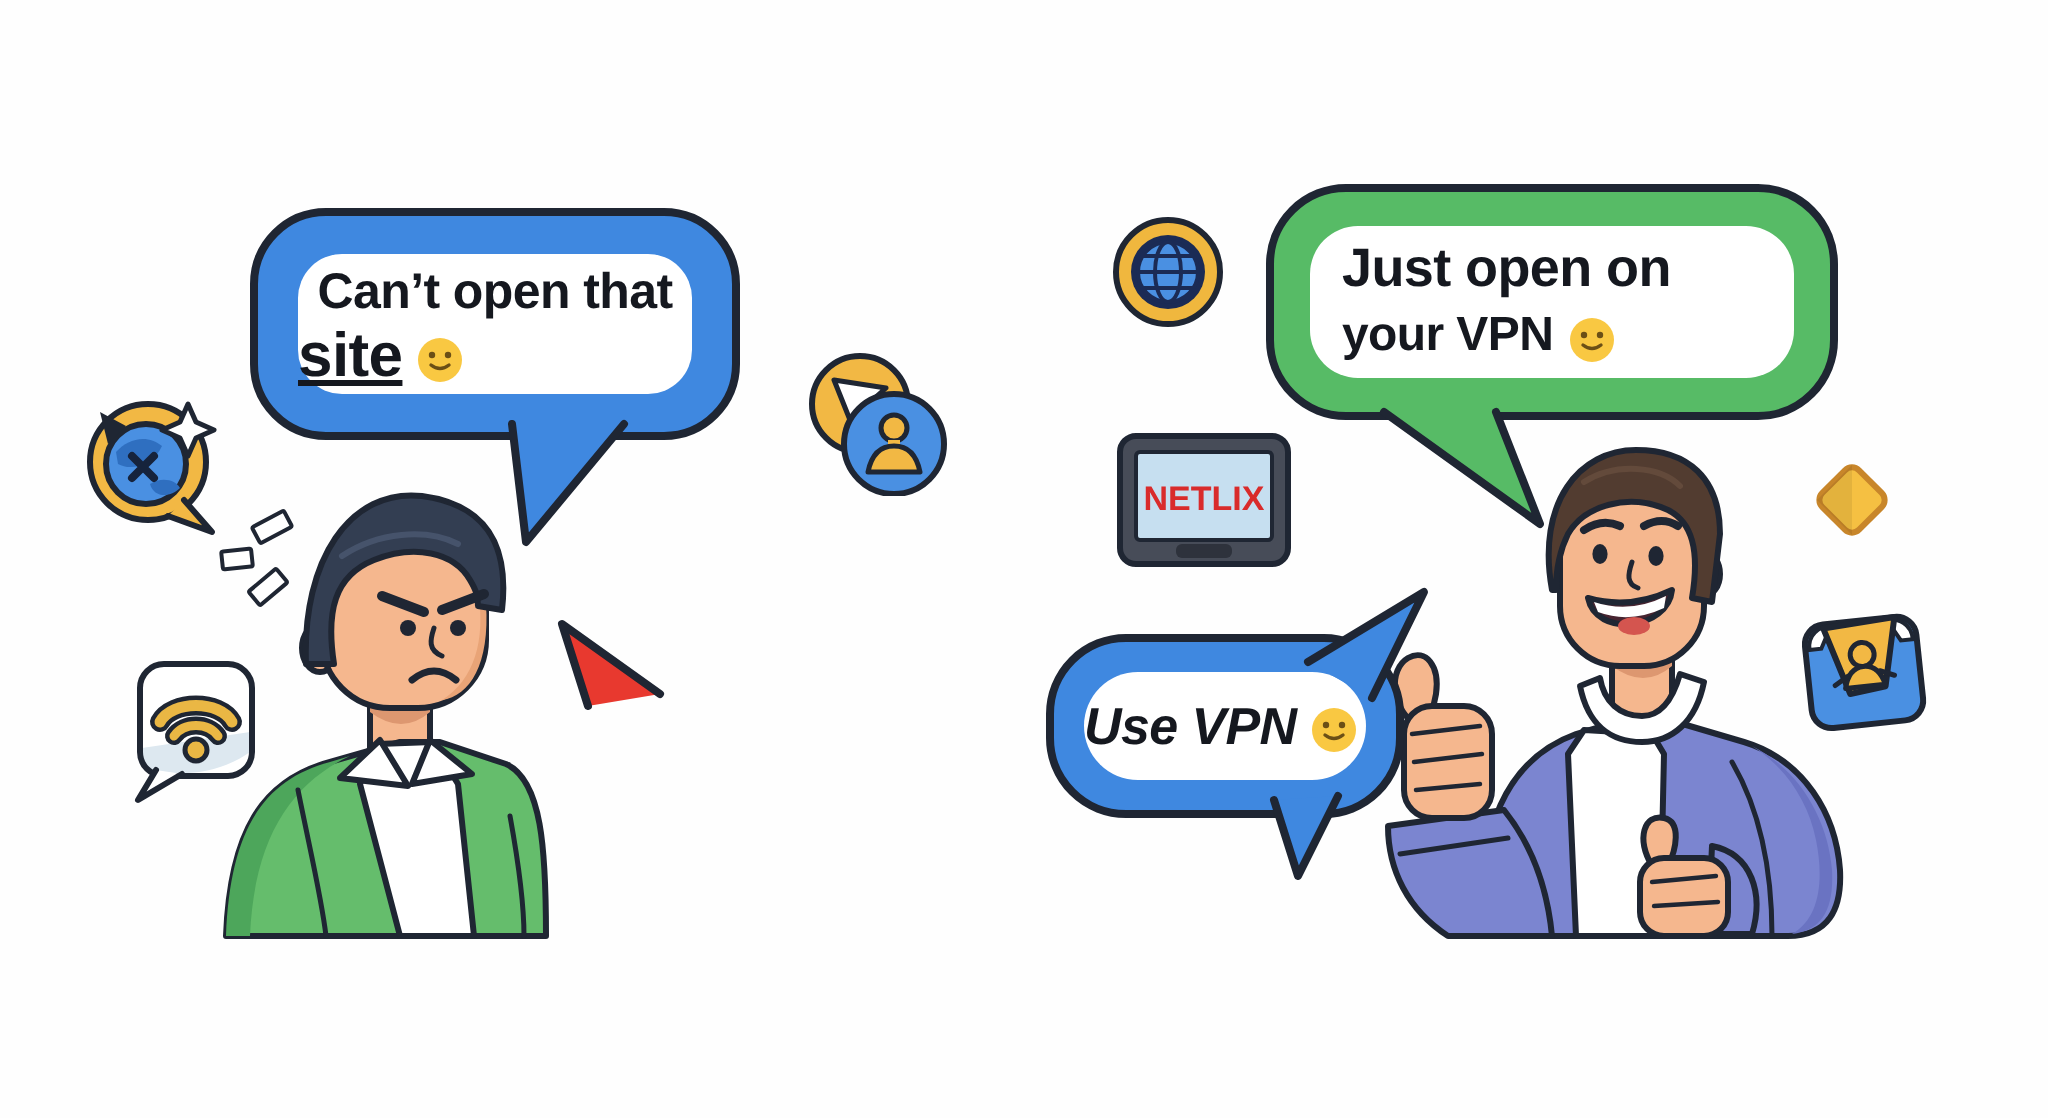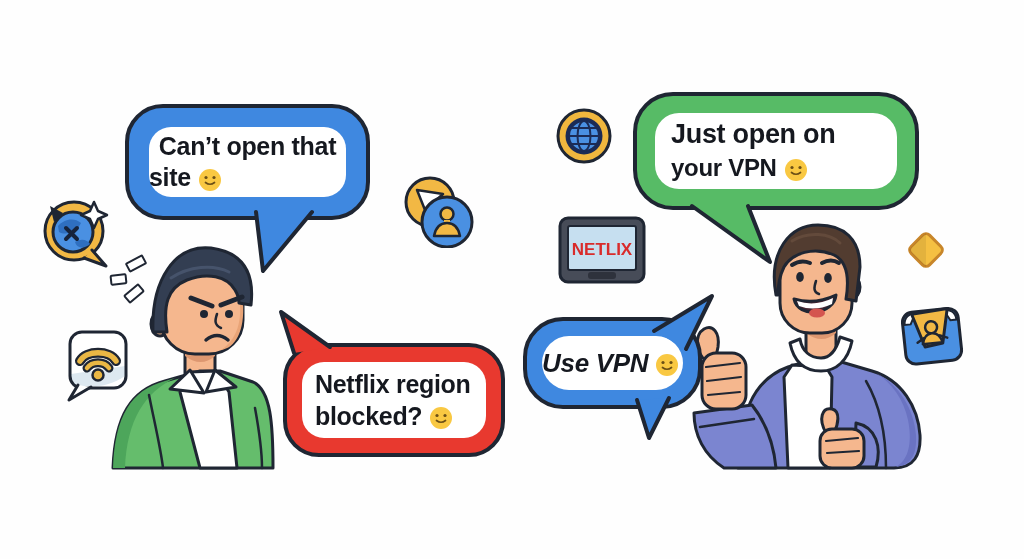--- a/index.html
+++ b/index.html
@@ -156,50 +156,34 @@
       <path d="M 136,66 C 134,72 133,77 139,79" fill="none" stroke-width="2.5"></path>
       <path d="M 114,84 Q 135,90 156,80 C 154,100 118,104 114,84 Z" fill="#472430"></path>
       <path d="M 117,86 Q 135,92 153,83 L 152,89 Q 135,97 119,91 Z" fill="#fff" stroke="none"></path>
       <ellipse cx="137" cy="98" rx="8" ry="4.5" fill="#d4554f" stroke="none"></ellipse>
     </g>
   </svg>
 
   <div class="bubble" style="left:125px;top:104px;width:245px;height:116px;border-radius:38px;background:#3f88e0;">
     <div class="inner" style="left:20px;top:19px;right:20px;bottom:19px;border-radius:22px;">
       <div class="btxt center line" style="font-size:25px;line-height:31px;">Can’t open that</div>
-      <div class="btxt center emoji-row" style="font-size:25px;line-height:31px;">
+      <div class="btxt center emoji-row" style="font-size:31px;line-height:31px;text-decoration:underline;">
         <span class="line">site</span>
         <span class="smiley">
           <svg width="24" height="24" viewBox="0 0 24 24">
               <circle cx="12" cy="12" r="11" fill="#f9c842"></circle>
               <circle cx="8" cy="9.5" r="1.6" fill="#6b4f16"></circle>
               <circle cx="16" cy="9.5" r="1.6" fill="#6b4f16"></circle>
               <path d="M 7.5,14.5 Q 12,18 16.5,14.5" fill="none" stroke="#6b4f16" stroke-width="1.7" stroke-linecap="round"></path>
             </svg>
         </span>
       </div>
     </div>
   </div>
 
-  <div class="bubble" style="left:283px;top:343px;width:222px;height:114px;border-radius:36px;background:#e8392f;">
-    <div class="inner" style="left:15px;top:15px;right:15px;bottom:15px;border-radius:22px;padding-left:13px;">
-      <div class="btxt line" style="font-size:25px;line-height:32px;">Netflix region</div>
-      <div class="btxt emoji-row" style="font-size:25px;line-height:32px;">
-        <span class="line">blocked?</span>
-        <span class="smiley">
-          <svg width="24" height="24" viewBox="0 0 24 24">
-              <circle cx="12" cy="12" r="11" fill="#f9c842"></circle>
-              <circle cx="8" cy="9.5" r="1.6" fill="#6b4f16"></circle>
-              <circle cx="16" cy="9.5" r="1.6" fill="#6b4f16"></circle>
-              <path d="M 7.5,14.5 Q 12,18 16.5,14.5" fill="none" stroke="#6b4f16" stroke-width="1.7" stroke-linecap="round"></path>
-            </svg>
-        </span>
-      </div>
-    </div>
-  </div>
 
   <div class="bubble" style="left:633px;top:92px;width:286px;height:118px;border-radius:40px;background:#57bb66;">
     <div class="inner" style="left:18px;top:17px;right:18px;bottom:17px;border-radius:24px;padding-left:16px;">
       <div class="btxt line" style="font-size:27px;line-height:33px;">Just open on</div>
       <div class="btxt emoji-row" style="font-size:24px;line-height:33px;">
         <span class="line">your VPN</span>
         <span class="smiley">
           <svg width="24" height="24" viewBox="0 0 24 24">
               <circle cx="12" cy="12" r="11" fill="#f9c842"></circle>
               <circle cx="8" cy="9.5" r="1.6" fill="#6b4f16"></circle>

